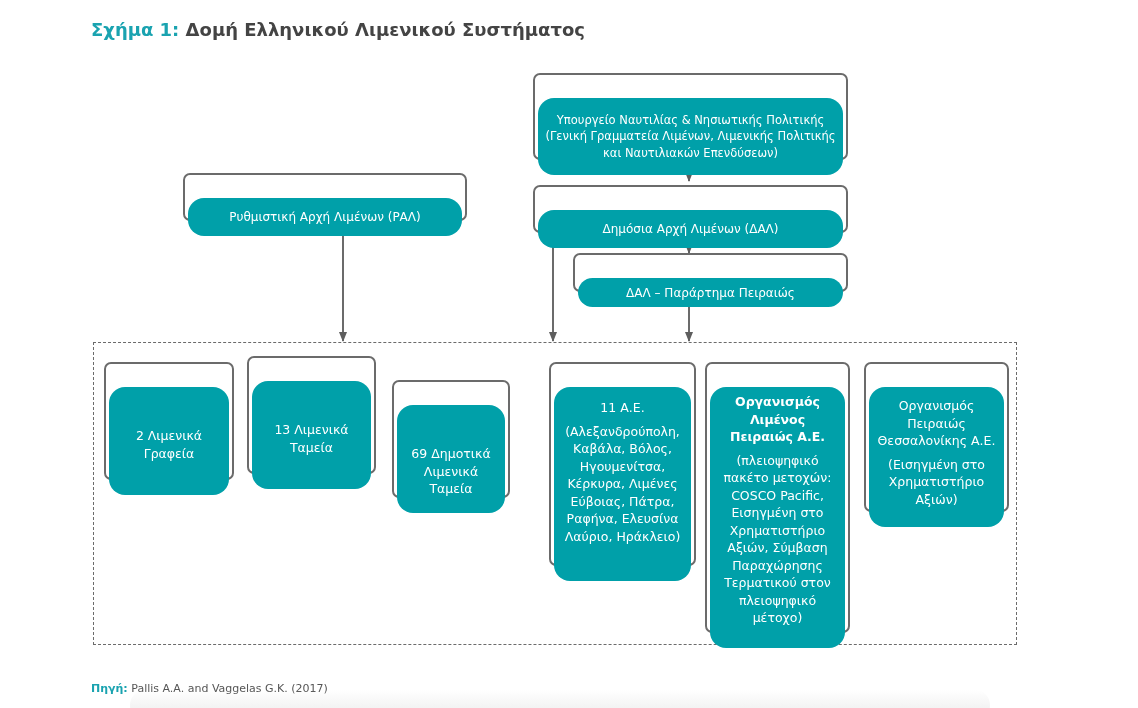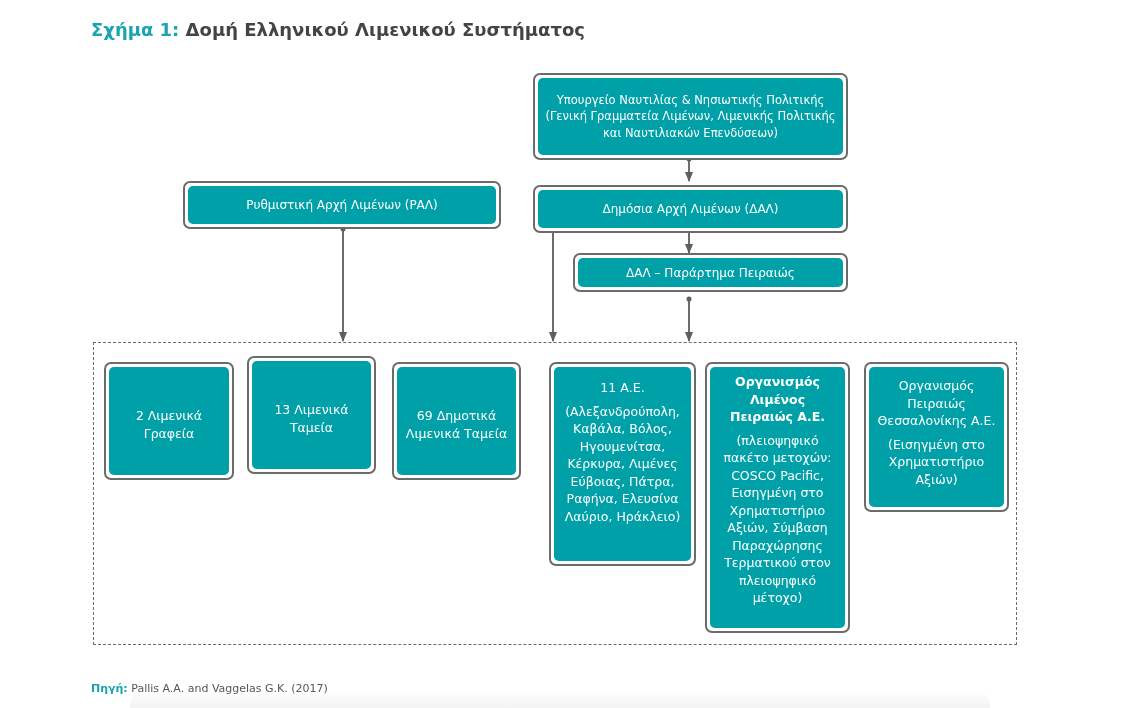--- a/index.html
+++ b/index.html
@@ -24,23 +24,23 @@
     border-radius: 20px;
   }
   svg.lines { position: absolute; left: 0; top: 0; }
   .node {
     position: absolute; box-sizing: border-box;
     border: 2px solid #6b6b6b; border-radius: 7px; background: #fff;
     padding: 3px;
   }
   .node .inner {
     width: 100%; height: 100%; box-sizing: border-box;
-    background: #00a0a9; border-radius: 5px; color: #fff;
+    background: #00a0a9; border-radius: 16px; color: #fff;
     display: flex; flex-direction: column; align-items: center; justify-content: center;
-    text-align: center; font-size: 12px; line-height: 16px; padding: 2px 4px;
+    text-align: center; font-size: 12px; line-height: 16px; padding: 2px 4px; margin-top: 20px;
   }
   .node.top .inner { font-size: 11.5px; line-height: 16.5px; }
   .node.sub .inner { justify-content: flex-start; padding-top: 12px; font-size: 12.5px; line-height: 17.5px; }
   .node.sub.center .inner { justify-content: flex-start; padding-top: 40px; }
   .node .inner .p2 { margin-top: 6px; }
   .dashed-frame {
     position: absolute; left: 93px; top: 342px; width: 924px; height: 303px;
     border: 1.5px dashed #6b6b6b; box-sizing: border-box;
   }
 </style>
@@ -73,21 +73,21 @@
 </svg>
 
 <div class="dashed-frame"></div>
 
 <div class="node top" style="left:533px; top:73px; width:315px; height:87px;">
   <div class="inner">
       <span>Υπουργείο Ναυτιλίας &amp; Νησιωτικής Πολιτικής (Γενική Γραμματεία Λιμένων, Λιμενικής Πολιτικής και Ναυτιλιακών Επενδύσεων)</span>
     </div>
 </div>
 
-<div class="node" style="left:183px; top:181px; width:318px; height:48px;">
+<div class="node" style="left:183px; top:173px; width:284px; height:48px;">
   <div class="inner">
       <span>Ρυθμιστική Αρχή Λιμένων (ΡΑΛ)</span>
     </div>
 </div>
 
 <div class="node" style="left:533px; top:185px; width:315px; height:48px;">
   <div class="inner">
       <span>Δημόσια Αρχή Λιμένων (ΔΑΛ)</span>
     </div>
 </div>
@@ -103,21 +103,21 @@
       <span style="max-width:92px;">2 Λιμενικά Γραφεία</span>
     </div>
 </div>
 
 <div class="node sub center" style="left:247px; top:356px; width:129px; height:118px;">
   <div class="inner">
       <span style="max-width:92px;">13 Λιμενικά Ταμεία</span>
     </div>
 </div>
 
-<div class="node sub center" style="left:392px; top:362px; width:129px; height:118px;">
+<div class="node sub center" style="left:392px; top:380px; width:118px; height:118px;">
   <div class="inner">
       <span style="max-width:120px;">69 Δημοτικά Λιμενικά Ταμεία</span>
     </div>
 </div>
 
 <div class="node sub" style="left:549px; top:362px; width:147px; height:204px;">
   <div class="inner">
     <span>11 Α.Ε.</span>
     <span class="p2">(Αλεξανδρούπολη, Καβάλα, Βόλος, Ηγουμενίτσα, Κέρκυρα, Λιμένες Εύβοιας, Πάτρα, Ραφήνα, Ελευσίνα Λαύριο, Ηράκλειο)</span>
   </div>

